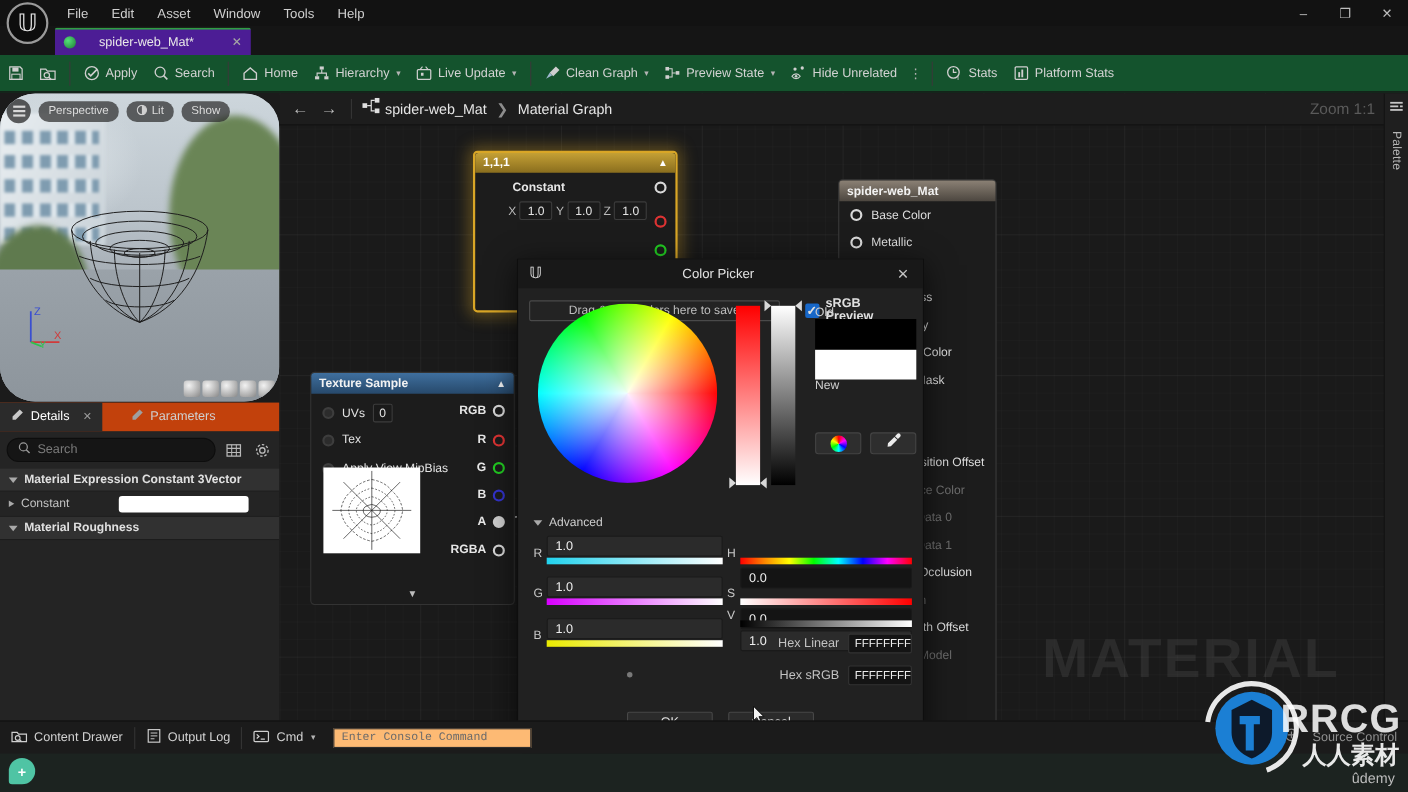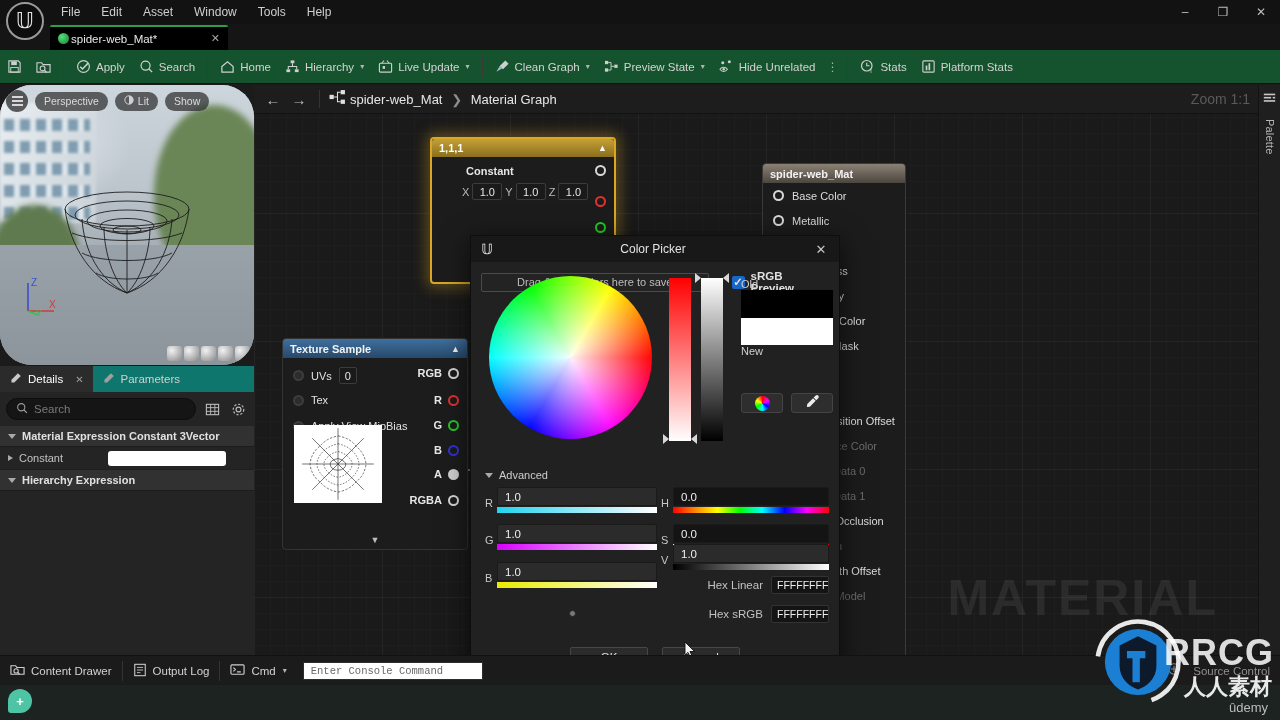--- a/index.html
+++ b/index.html
@@ -34,22 +34,22 @@
   .win-btn { width: 38px; height: 24px; display:flex; align-items:center; justify-content:center;
              font-size: 12px; color: #bdbdbd; }
 
   
   .tabstrip {
     position: absolute; left: 0; top: 24px; width: 1280px; height: 26px;
     background: #151515;
   }
   .doc-tab {
     position: absolute; left: 50px; top: 1px; height: 25px; width: 178px;
-    background: #000000; border-top: 2px solid #2f9e44;
-    display: flex; align-items: center; padding: 0 8px; gap: 2px;
+    background: #4c1d95; border-top: 2px solid #2f9e44;
+    display: flex; align-items: center; padding: 0 8px; gap: 21px;
     border-radius: 2px 2px 0 0;
   }
   .doc-tab .dot {
     width: 11px; height: 11px; border-radius: 50%;
     background: radial-gradient(circle at 35% 35%, #55e07a, #1d7a33);
   }
   .doc-tab .label { font-size: 11.5px; color: #e8e8e8; flex: 1; }
   .doc-tab .x { font-size: 11px; color: #a5a5a5; }
 
   
@@ -98,21 +98,21 @@
   .vp-axes { position:absolute; left:16px; bottom:46px; width:46px; height:44px; }
   .vp-mats { position: absolute; right: 4px; bottom: 4px; display:flex; gap:2px; }
   .vp-mats i { width: 15px; height: 15px; border-radius: 3px; display:block;
     background: radial-gradient(circle at 32% 30%, #f2f2f2, #878787); }
 
   
   .details {
     position: absolute; left: 0; top: 366px; width: 254px; height: 289px;
     background: #242424;
   }
-  .dt-tabs { display: flex; height: 26px; background: #0f766e; }
+  .dt-tabs { display: flex; height: 26px; background: #c2410c; gap: 16px; }
   .dt-tab { display:flex; align-items:center; gap:6px; padding: 0 9px; height:26px;
             font-size: 11.5px; color:#cfcfcf;}
   .dt-tab.active { background: #2b2b2b; color:#fff; }
   .dt-tab .x { font-size: 10px; color:#9c9c9c; margin-left: 6px; }
   .dt-searchrow { display:flex; align-items:center; gap:6px; padding: 6px 6px; }
   .dt-search { flex:1; height: 22px; background:#151515; border:1px solid #0d0d0d;
                border-radius: 11px; display:flex; align-items:center; gap:6px; padding: 0 9px;}
   .dt-search .ph { font-size: 11.5px; color:#7a7a7a; }
   .dt-iconbtn { width: 20px; height: 20px; display:flex; align-items:center; justify-content:center; color:#b9b9b9;}
   .dt-cat { height: 21px; background:#313131; display:flex; align-items:center; gap:6px;
@@ -255,42 +255,42 @@
     background: conic-gradient(#ff0000,#ff00ff,#0000ff,#00ffff,#00ff00,#ffff00,#ff0000);}
 
   .adv-hdr { position:absolute; left:14px; top:233px; display:flex; align-items:center; gap:6px;
              font-size:11px; color:#cdcdcd; }
   .sl { position:absolute; }
   .sl .lab { position:absolute; left:0; top:10px; font-size:11px; color:#c8c8c8; }
   .sl .box { position:absolute; left:12px; top:0; width:160px; height:19px; background:#2b2b2b;
              border:1px solid #1a1a1a; border-radius:2px; display:flex; align-items:center;
              padding-left:7px; font-size:11.5px; color:#eee;}
   .sl .track { position:absolute; left:12px; top:20px; width:160px; height:6px; }
-  .sl.r2 .box { width:156px; background:#141414;}
+  .sl.r2 .box { width:156px; background:#141414;margin-top:29px;}
   .sl.r2 .track { width:156px; }
   .hexrow { position:absolute; right:10px; display:flex; align-items:center; gap:8px; }
   .hexrow .lbl { font-size:11.5px; color:#c2c2c2; }
   .hexbox { width:58px; height:18px; background:#141414; border:1px solid #333; border-radius:2px;
             display:flex; align-items:center; padding-left:5px; font-size:10.5px; color:#ededed;
             overflow:hidden; white-space:nowrap; }
   .cp-footer { position:absolute; left:0; bottom:0; width:100%; height:40px;
                display:flex; align-items:center; justify-content:center; gap:14px; }
   .cp-btn { width:78px; height:21px; background:#2b2b2b; border:1px solid #474747; border-radius:2px;
             display:flex; align-items:center; justify-content:center;
             font-size:11.5px; color:#e4e4e4; }
 
   
   .statusbar {
     position:absolute; left:0; bottom:35px; width:1280px; height:30px;
     background:#1b1b1b; display:flex; align-items:center; border-top:1px solid #111;
   }
   .sb-item { display:flex; align-items:center; gap:6px; height:30px; padding: 0 10px;
              font-size:11.5px; color:#d2d2d2; }
   .sb-sep { width:1px; height:20px; background:#333; }
-  .cmd-input { flex: 0 0 180px; height:18px; background:#ffffff; border:1px solid #2d2d2d;
+  .cmd-input { flex: 0 0 180px; height:18px; background:#fdba74; border:1px solid #2d2d2d;
                display:flex; align-items:center; padding-left:7px; margin-left: 6px;
                font-family:"Liberation Mono", monospace; font-size:10.5px; color:#6a6a6a;}
   .sb-right { margin-left:auto; display:flex; align-items:center; gap:12px; padding-right:10px;}
   .bottombar { position:absolute; left:0; bottom:0; width:1280px; height:35px; background:#1c2320;}
   .plus-badge { position:absolute; left:8px; bottom:7px; width:24px; height:24px;
                 background:#4fc4a4; border-radius: 12px 12px 12px 3px;
                 display:flex; align-items:center; justify-content:center;
                 color:#fff; font-size:13px; font-weight:bold; }
   .udemy { position:absolute; right:12px; bottom:5px; font-size:13px; color:#bcbcbc;}
 
@@ -585,21 +585,21 @@
     </div>
     <div class="dt-row">
       <span class="k">
         <span class="tri"></span>
         <span>Constant</span>
       </span>
       <span class="v" style="background:#ffffff; border-radius:3px; max-width:118px;"></span>
     </div>
     <div class="dt-cat">
       <span class="tri down"></span>
-      <span>Hierarchy Expression</span>
+      <span>Material Roughness</span>
     </div>
   </div>
 
   <div class="graph">
 
     <div class="graph-bar">
       <div class="nav-arrow">←</div>
       <div class="nav-arrow">→</div>
       <div class="crumb-sep"></div>
       <span>

